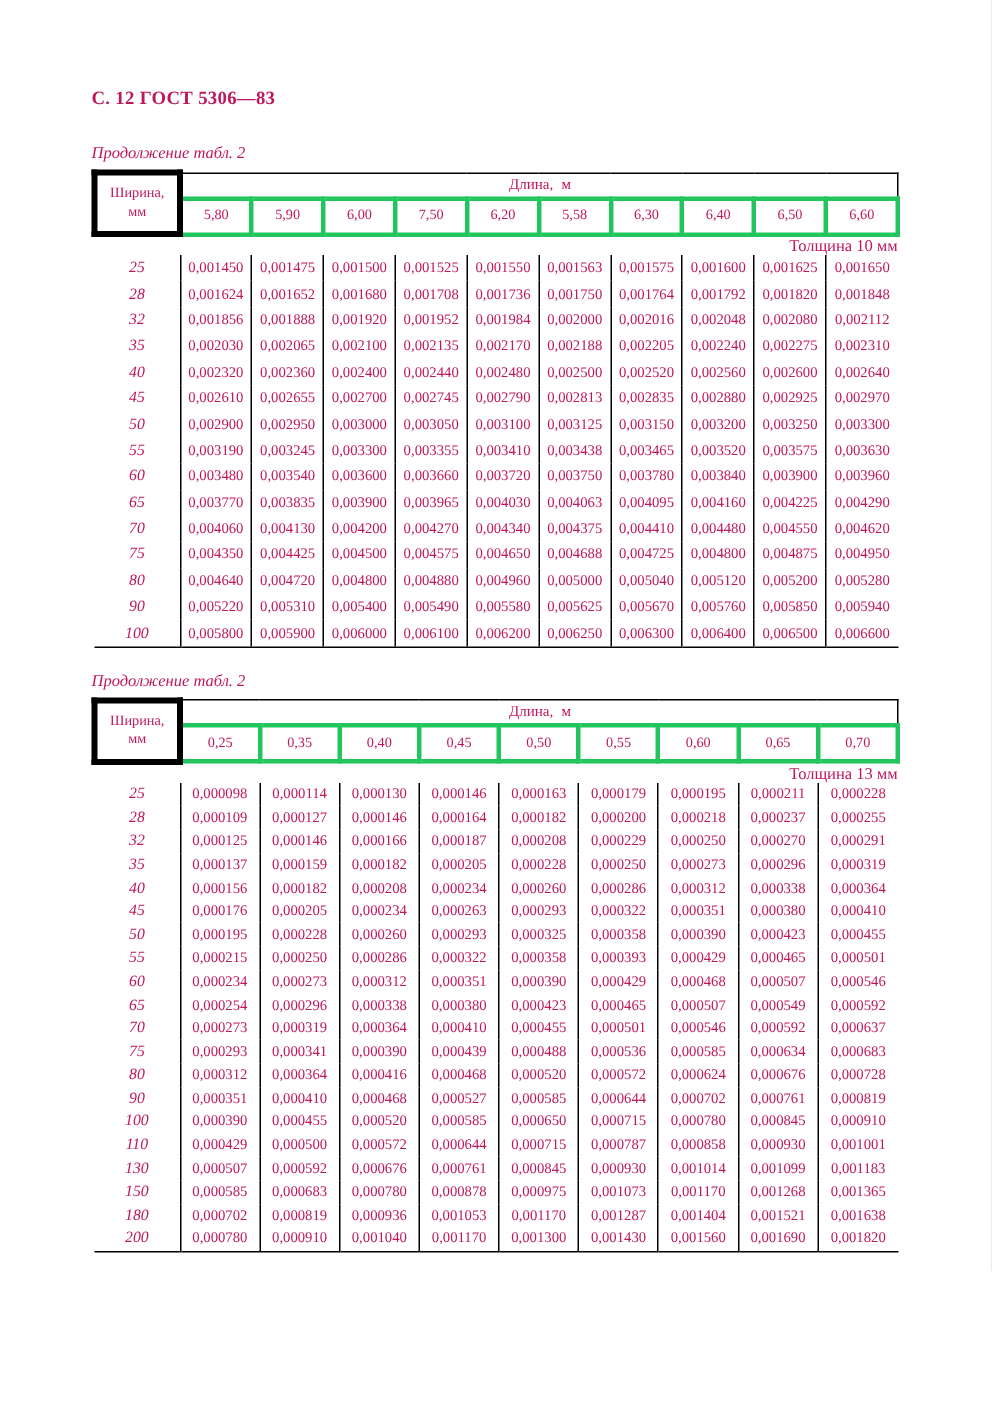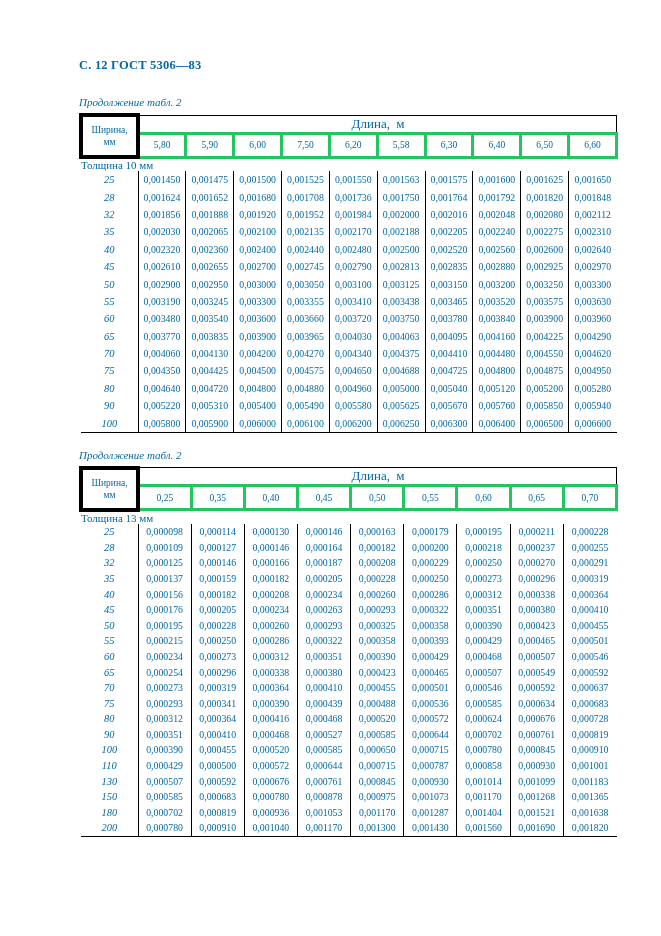--- a/index.html
+++ b/index.html
@@ -1,19 +1,19 @@
 <!DOCTYPE html>
 <html><head>
 <meta charset="utf-8">
 <style>
   html, body { margin: 0; padding: 0; background: #d9d9d9; }
   .sheet {
     width: 661px; height: 936px; margin: 0 auto; background: #ffffff;
-    box-sizing: border-box; padding: 58px 61px 0 79px;
-    font-family: "Liberation Serif", "DejaVu Serif", serif; color: #0369a1;
+    box-sizing: border-box; padding: 58px 61px 0 61px;
+    font-family: "Liberation Serif", "DejaVu Serif", serif; color: #be185d;
     overflow: hidden;
   }
   .page-header {
     font-size: 12.5px; font-weight: bold; line-height: 14px;
     margin-bottom: 24px; letter-spacing: 0.2px;
   }
   .table-block { margin-bottom: 0; }
   .table-block + .table-block { margin-top: 16px; }
   .continuation {
     font-size: 11px; font-style: italic; text-align: left;
@@ -23,29 +23,29 @@
     border-collapse: collapse; table-layout: fixed; width: 539px;
   }
   table.gost th, table.gost td {
     font-weight: normal; padding: 0; overflow: hidden;
   }
   th.w-h {
     border: 4px solid #000000; font-size: 9.5px; line-height: 1.3;
     white-space: pre-line; text-align: center; vertical-align: middle;
   }
   th.len-h {
-    border: 1px solid #000; font-size: 13px; height: 15px;
+    border: 1px solid #000; font-size: 10px; height: 15px;
     text-align: center; vertical-align: middle; word-spacing: 3px;
   }
   th.col-h {
     border: 3px solid #22c55e; font-size: 9.5px; height: 21px;
     text-align: center; vertical-align: middle;
   }
   td.caption {
-    text-align: left; font-weight: bold; font-size: 11px;
+    text-align: right; font-weight: bold; font-size: 11px;
     padding: 8px 0 6px 0;
   }
   td.w  { text-align: center; font-size: 10.5px; font-style: italic; }
   td.v  { border-left: 1px solid #000; text-align: center; font-size: 9.8px; }
   tr.last td { border-bottom: 1px solid #000; }
   .t10 tr.data td { height: 17.4px; }
   .t13 tr.data td { height: 15.6px; }
 </style>
 </head>
 <body>

